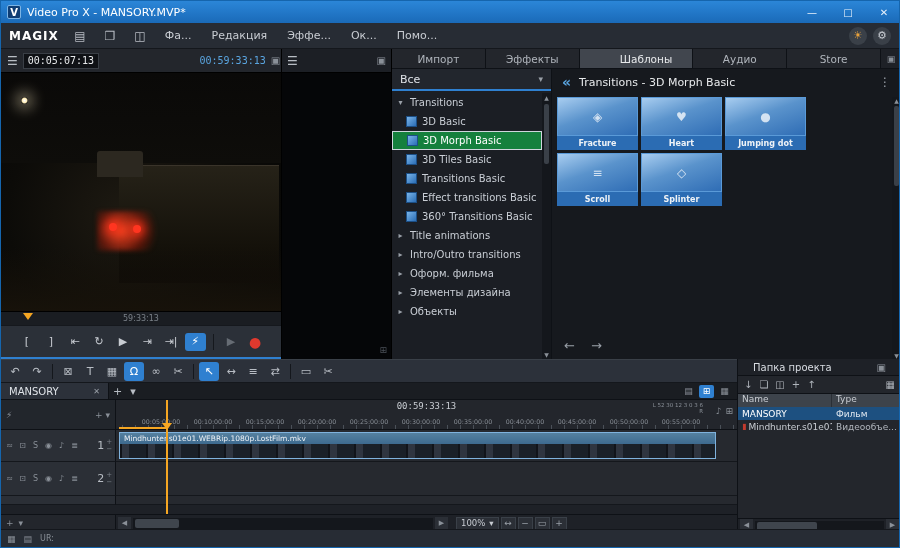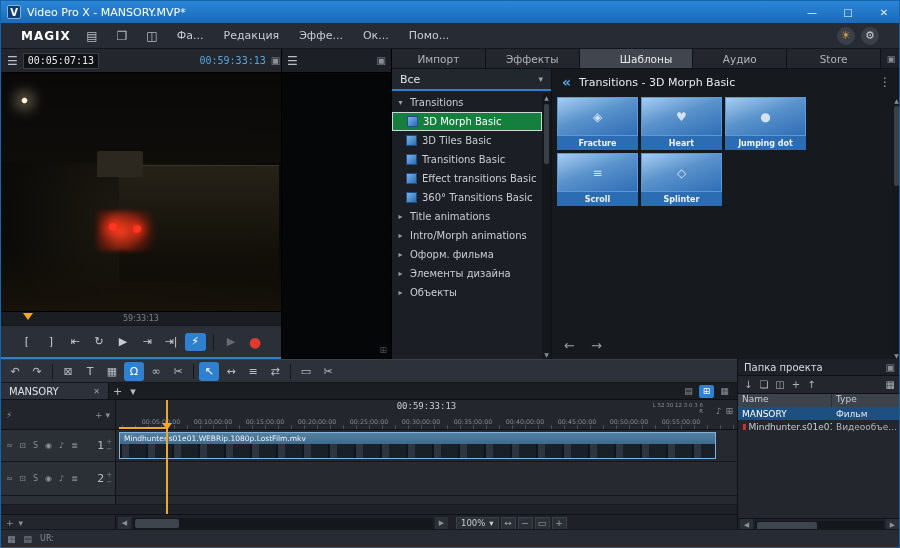--- a/index.html
+++ b/index.html
@@ -7,21 +7,21 @@
   .mono{font-family:"DejaVu Sans Mono","Liberation Mono",monospace;}
   .app{position:relative;width:900px;height:548px;background:#1b1e24;overflow:hidden;border:1px solid #1565ad;color:#c8ccd2;}
 
   
   .titlebar{position:absolute;top:0;left:0;right:0;height:22px;background:linear-gradient(#2b86d8,#1a6ab8);display:flex;align-items:center;padding:0 0 0 6px;gap:6px;}
   .app-badge{width:14px;height:14px;background:#0e3d74;border:1px solid #7db4e4;color:#fff;font-size:10px;font-weight:bold;display:flex;align-items:center;justify-content:center;border-radius:2px;}
   .win-title{color:#fff;font-size:11px;flex:1;}
   .winbtn{width:30px;height:22px;display:flex;align-items:center;justify-content:center;color:#eaf2fb;font-size:10px;}
 
   
-  .menubar{position:absolute;top:22px;left:0;right:0;height:26px;background:#272c34;border-bottom:1px solid #14171c;display:flex;align-items:center;padding:0 20px;gap:12px;}
+  .menubar{position:absolute;top:22px;left:0;right:0;height:26px;background:#272c34;border-bottom:1px solid #14171c;display:flex;align-items:center;padding:0 8px;gap:12px;}
   .brand{color:#fff;font-weight:bold;font-size:12px;letter-spacing:1px;}
   .mb-icon{color:#b8bdc4;font-size:12px;width:18px;text-align:center;}
   .menu-item{color:#c8ccd2;font-size:11px;padding:2px 4px;}
   .mb-right{margin-left:auto;display:flex;gap:6px;}
   .round-icon{width:18px;height:18px;border-radius:50%;background:#3a4048;display:flex;align-items:center;justify-content:center;font-size:11px;color:#c8ccd2;}
   .round-icon.warm{color:#e8a13c;}
 
   
   .main{position:absolute;top:48px;left:0;width:900px;height:310px;}
 
@@ -126,21 +126,21 @@
   .tl-corner{position:absolute;bottom:0;left:0;width:115px;height:17px;background:#23262c;border-top:1px solid #0e1116;border-right:1px solid #0e1116;display:flex;align-items:center;gap:5px;padding:0 5px;color:#8a9098;font-size:9px;}
   .tl-scroll{position:absolute;bottom:0;left:115px;right:0;height:17px;background:#1e2127;border-top:1px solid #0e1116;display:flex;align-items:center;gap:2px;padding:0 2px;}
   .sarr{width:13px;height:13px;display:flex;align-items:center;justify-content:center;color:#8a9098;font-size:7px;background:#2b2f36;}
   .strack{width:300px;height:11px;background:#14171c;position:relative;}
   .sthumb{position:absolute;left:2px;top:1px;width:44px;height:9px;background:#3f454d;border-radius:2px;}
   .zoombox{margin-left:6px;height:13px;display:flex;align-items:center;gap:4px;background:#2b2f36;border:1px solid #3a4048;padding:0 4px;font-size:8.5px;color:#c8ccd2;}
   .zbtn{width:15px;height:13px;display:flex;align-items:center;justify-content:center;font-size:9px;color:#9aa0a8;background:#2b2f36;border:1px solid #3a4048;}
 
   
   .project{position:absolute;top:358px;left:736px;width:164px;height:172px;background:#23262c;border-left:1px solid #0e1116;}
-  .proj-head{height:17px;display:flex;align-items:center;justify-content:space-between;padding:0 6px;font-size:10px;color:#d8dce2;background:#1e2127;border-bottom:1px solid #0e1116;}
+  .proj-head{height:17px;display:flex;align-items:center;justify-content:space-between;padding:0 15px;font-size:10px;color:#d8dce2;background:#1e2127;border-bottom:1px solid #0e1116;}
   .proj-tools{height:18px;display:flex;align-items:center;gap:7px;padding:0 6px;color:#b0b5bc;font-size:10px;border-bottom:1px solid #0e1116;}
   .pt-grid{margin-left:auto;}
   .proj-cols{height:13px;display:flex;background:#3d434b;font-size:9px;color:#c8ccd2;}
   .col-name{width:94px;padding:0 4px;border-right:1px solid #2a2f36;}
   .col-type{flex:1;padding:0 4px;}
   .prow{height:13px;display:flex;align-items:center;font-size:9px;color:#c8ccd2;}
   .prow.sel{background:#1d5080;color:#fff;}
   .prow .pname{width:94px;padding:0 4px;white-space:nowrap;overflow:hidden;display:flex;align-items:center;gap:2px;}
   .prow .ptype{flex:1;padding:0 4px;color:#b0b5bc;white-space:nowrap;overflow:hidden;}
   .prow.sel .ptype{color:#dfe7ef;}
@@ -243,20 +243,24 @@
       <div class="cat-list">
         <div class="filter-row">
           <span>Все</span>
           <span class="filter-car">▾</span>
         </div>
         <div class="tree">
           <div class="titem">
               <span class="car">▾</span>
               <span>Transitions</span>
             </div>
+          <div class="titem">
+              <span class="sq"></span>
+              <span>3D Basic</span>
+            </div>
           <div class="titem sel">
               <span class="sq"></span>
               <span>3D Morph Basic</span>
             </div>
           <div class="titem">
               <span class="sq"></span>
               <span>3D Tiles Basic</span>
             </div>
           <div class="titem">
               <span class="sq"></span>
@@ -269,21 +273,21 @@
           <div class="titem">
               <span class="sq"></span>
               <span>360° Transitions Basic</span>
             </div>
           <div class="titem">
               <span class="car">▸</span>
               <span>Title animations</span>
             </div>
           <div class="titem">
               <span class="car">▸</span>
-              <span>Intro/Morph animations</span>
+              <span>Intro/Outro transitions</span>
             </div>
           <div class="titem">
               <span class="car">▸</span>
               <span>Оформ. фильма</span>
             </div>
           <div class="titem">
               <span class="car">▸</span>
               <span>Элементы дизайна</span>
             </div>
           <div class="titem">

